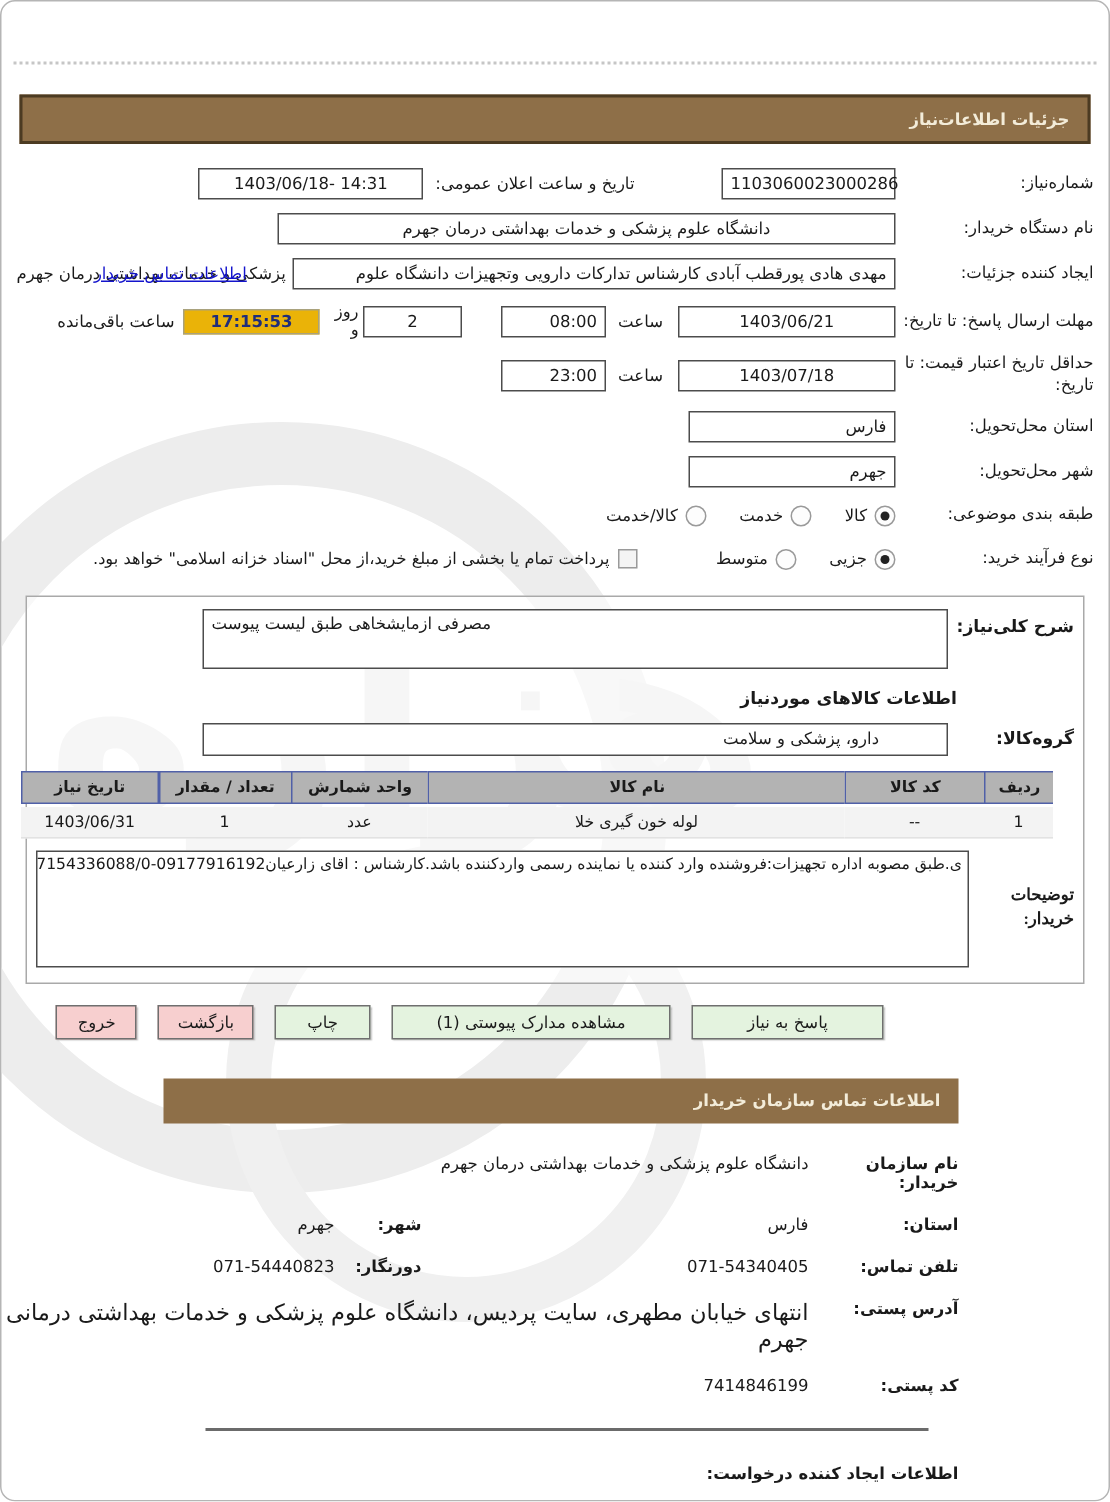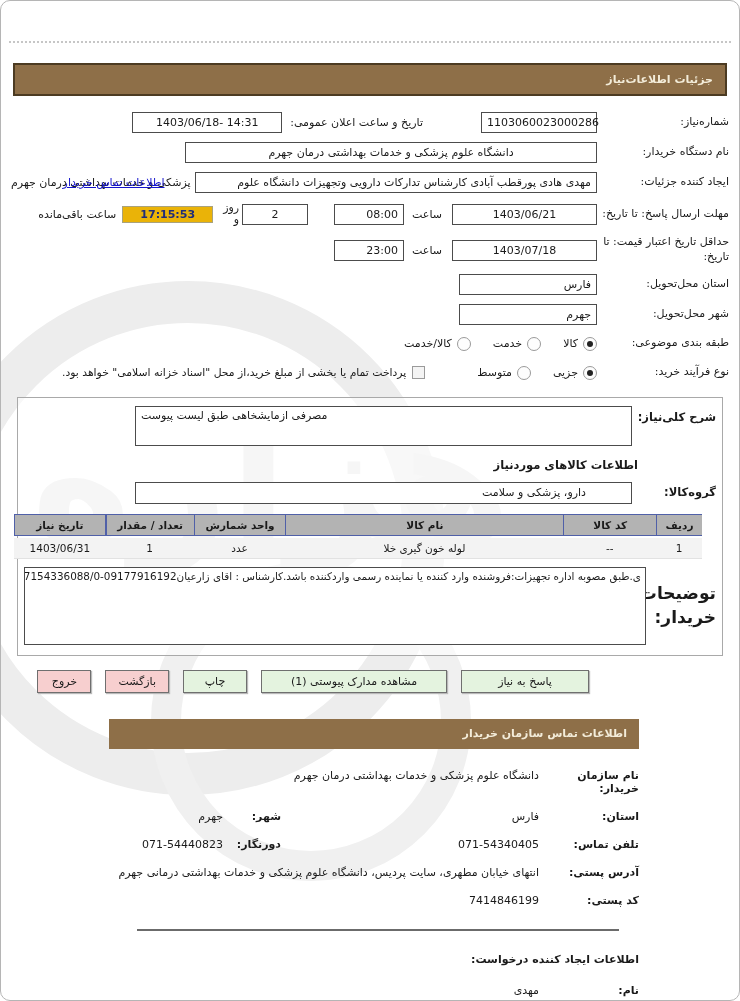--- a/index.html
+++ b/index.html
@@ -54,22 +54,22 @@
   .itemshdr{font-weight:bold; font-size:11.5px; margin:12px 78px 10px 0;}
   .groupbox{box-sizing:border-box; border:1px solid #4c4c4c; width:497px; height:22px;
     background:#fff; display:flex; align-items:center; padding:0 45px 0 5px;}
   table.items{border-collapse:separate; border-spacing:0 2px; margin:4px 14px 2px 8px;
     width:688px; font-size:10.5px;}
   table.items th{background:#b3b3b3; border:1px solid #5060a8; border-right:none;
     font-weight:bold; padding:4px 4px; text-align:center;}
   table.items th:last-child{border-right:1px solid #5060a8;}
   table.items td{background:#f3f3f3; padding:4px 2px; text-align:center; border-bottom:1px solid #e2e2e2;}
   .notesrow{display:flex; margin-top:6px;}
-  .noteslbl{width:70px; flex:0 0 70px; font-weight:bold; font-size:17px;
-    display:flex; align-items:center; line-height:1.4;}
+  .noteslbl{width:70px; flex:0 0 70px; font-weight:bold; font-size:11px;
+    display:flex; align-items:center; line-height:1.4;font-family:Liberation Serif, serif;}
   .notesbox{box-sizing:border-box; border:1px solid #4c4c4c; background:#fff; flex:1;
     height:78px; padding:2px 4px; overflow:hidden; white-space:nowrap; font-size:10.4px;}
 
   .btnrow{display:flex; align-items:center; margin:14px 150px 0 0; gap:14px;}
   .btn{box-sizing:border-box; border:1px solid #6f6f6f; box-shadow:1px 1px 1px #b9b9b9;
     height:23px; display:flex; align-items:center; justify-content:center;
     padding:0 12px; cursor:pointer; font-size:11px;}
   .btn-green{background:#e4f3df;}
   .btn-pink{background:#f7cfcf;}
 
@@ -247,21 +247,21 @@
         <div>جهرم</div>
       </div>
       <div class="crow">
         <div class="clbl">تلفن تماس:</div>
         <div class="cval num" style="text-align:right; direction:ltr;">071-54340405</div>
         <div class="clbl2">دورنگار:</div>
         <div class="num">071-54440823</div>
       </div>
       <div class="crow">
         <div class="clbl">آدرس پستی:</div>
-        <div style="font-size:11px;">انتهای خیابان مطهری، سایت پردیس، دانشگاه علوم پزشکی و خدمات بهداشتی درمانی جهرم</div>
+        <div style="font-size:15px;">انتهای خیابان مطهری، سایت پردیس، دانشگاه علوم پزشکی و خدمات بهداشتی درمانی جهرم</div>
       </div>
       <div class="crow">
         <div class="clbl">کد پستی:</div>
         <div class="num">7414846199</div>
       </div>
     </div>
 
     <div class="divider"></div>
 
     <div class="sec4hdr">اطلاعات ایجاد کننده درخواست:</div>

